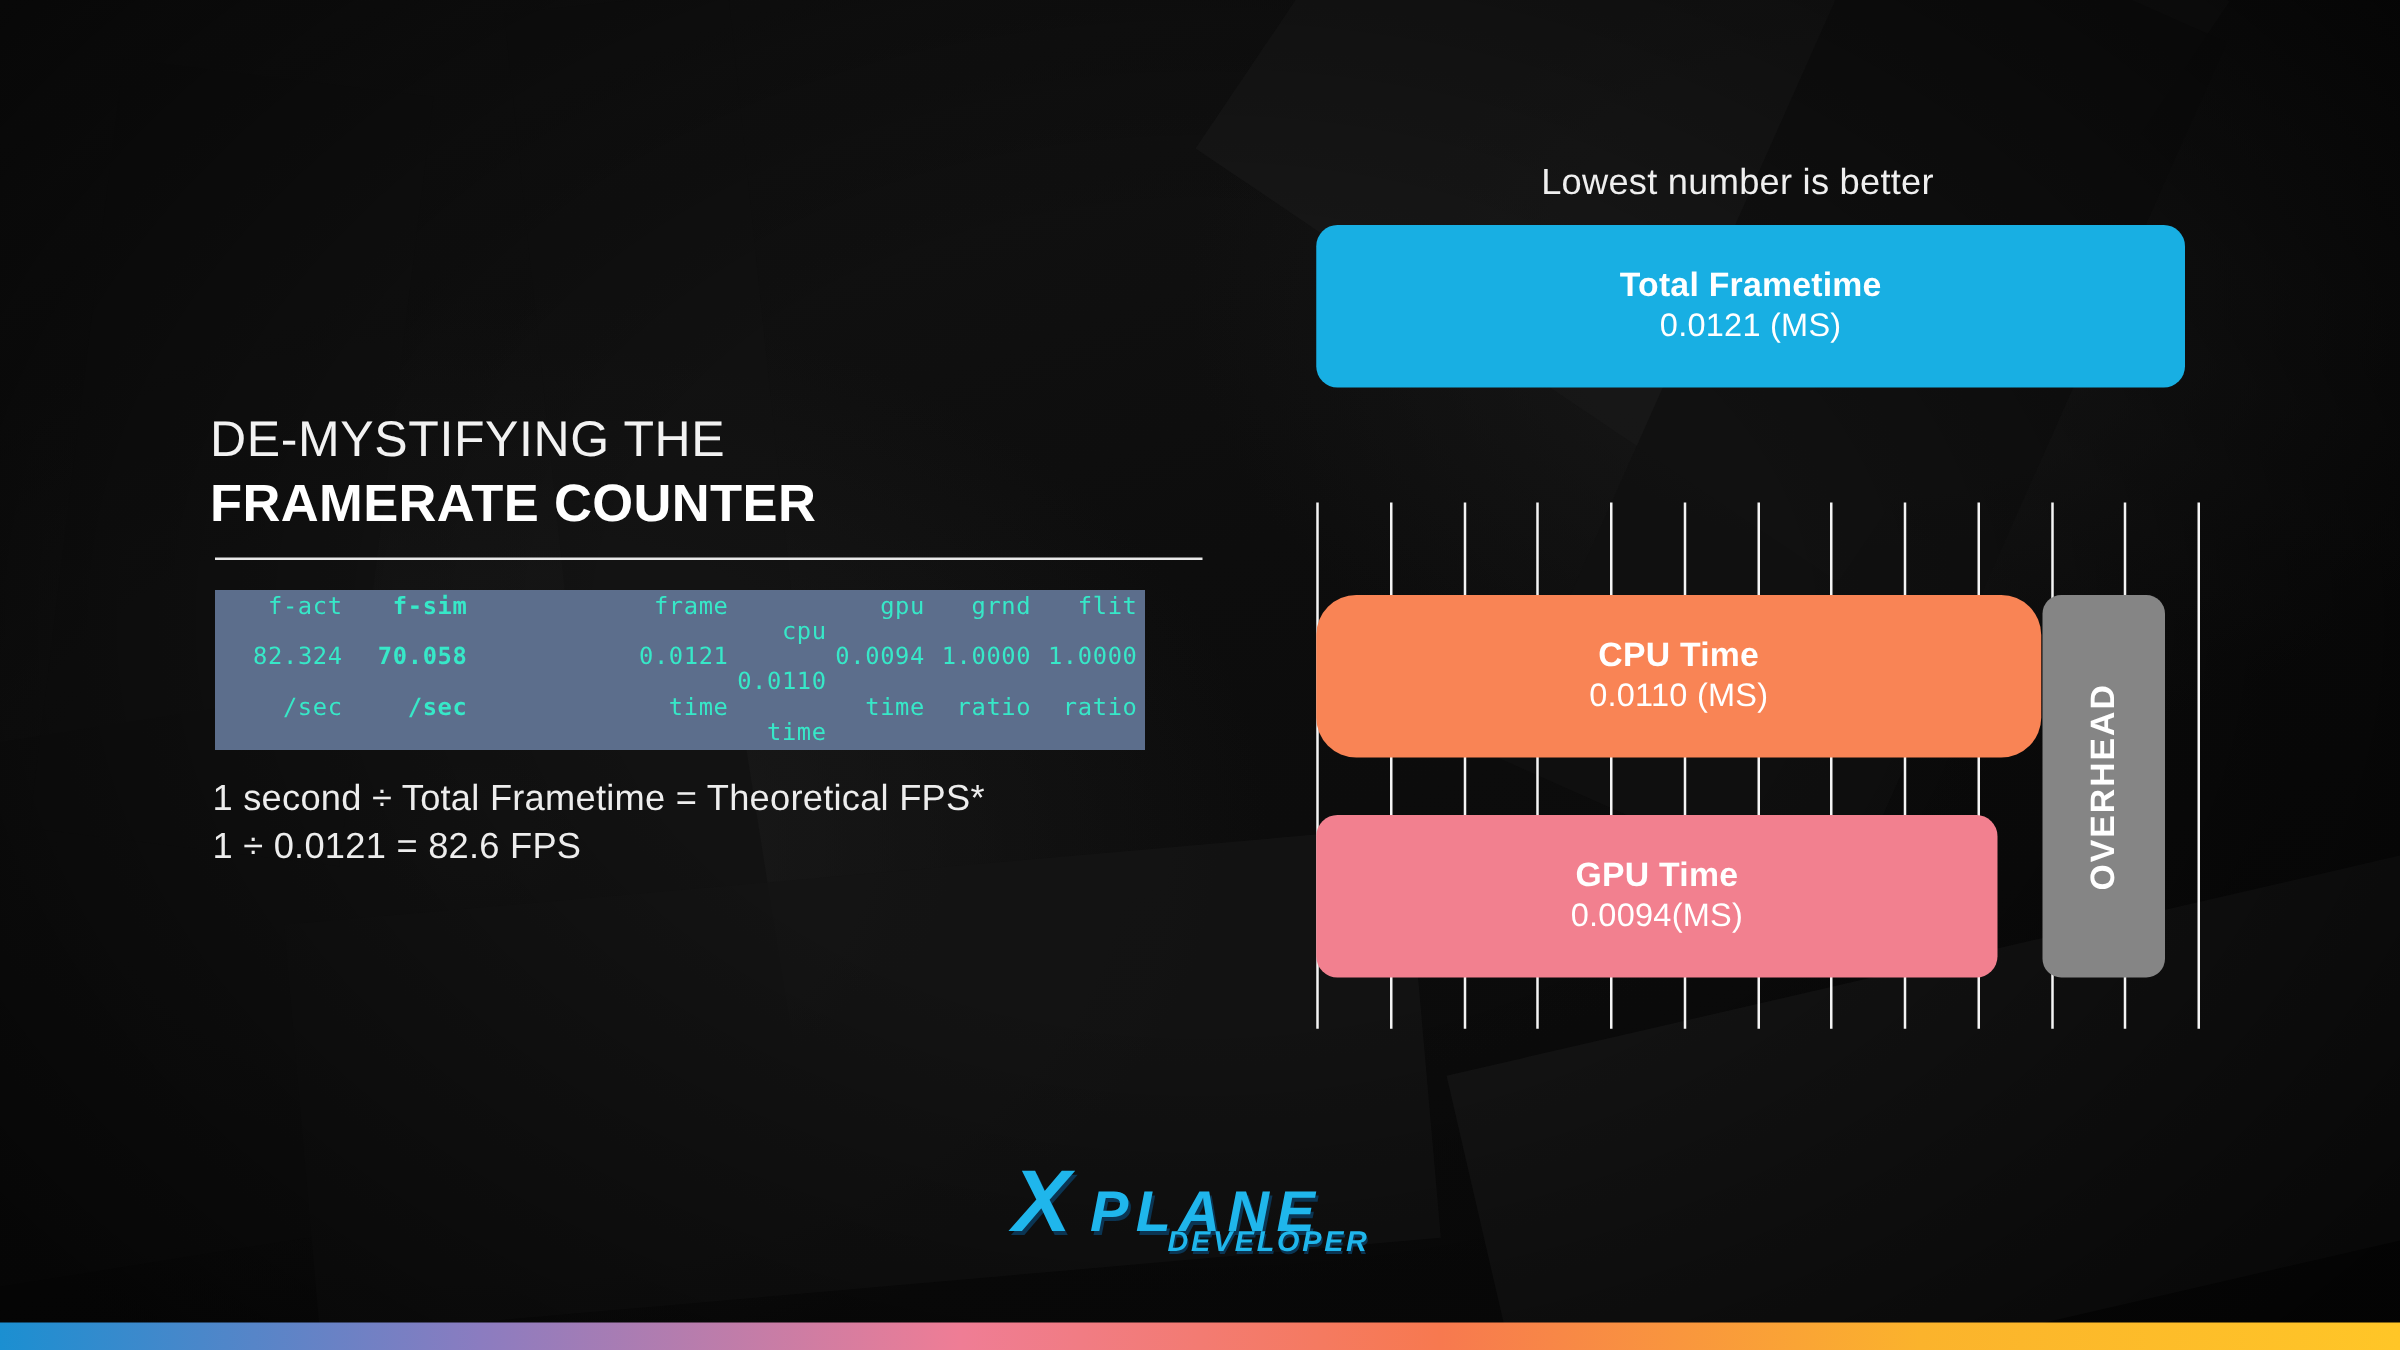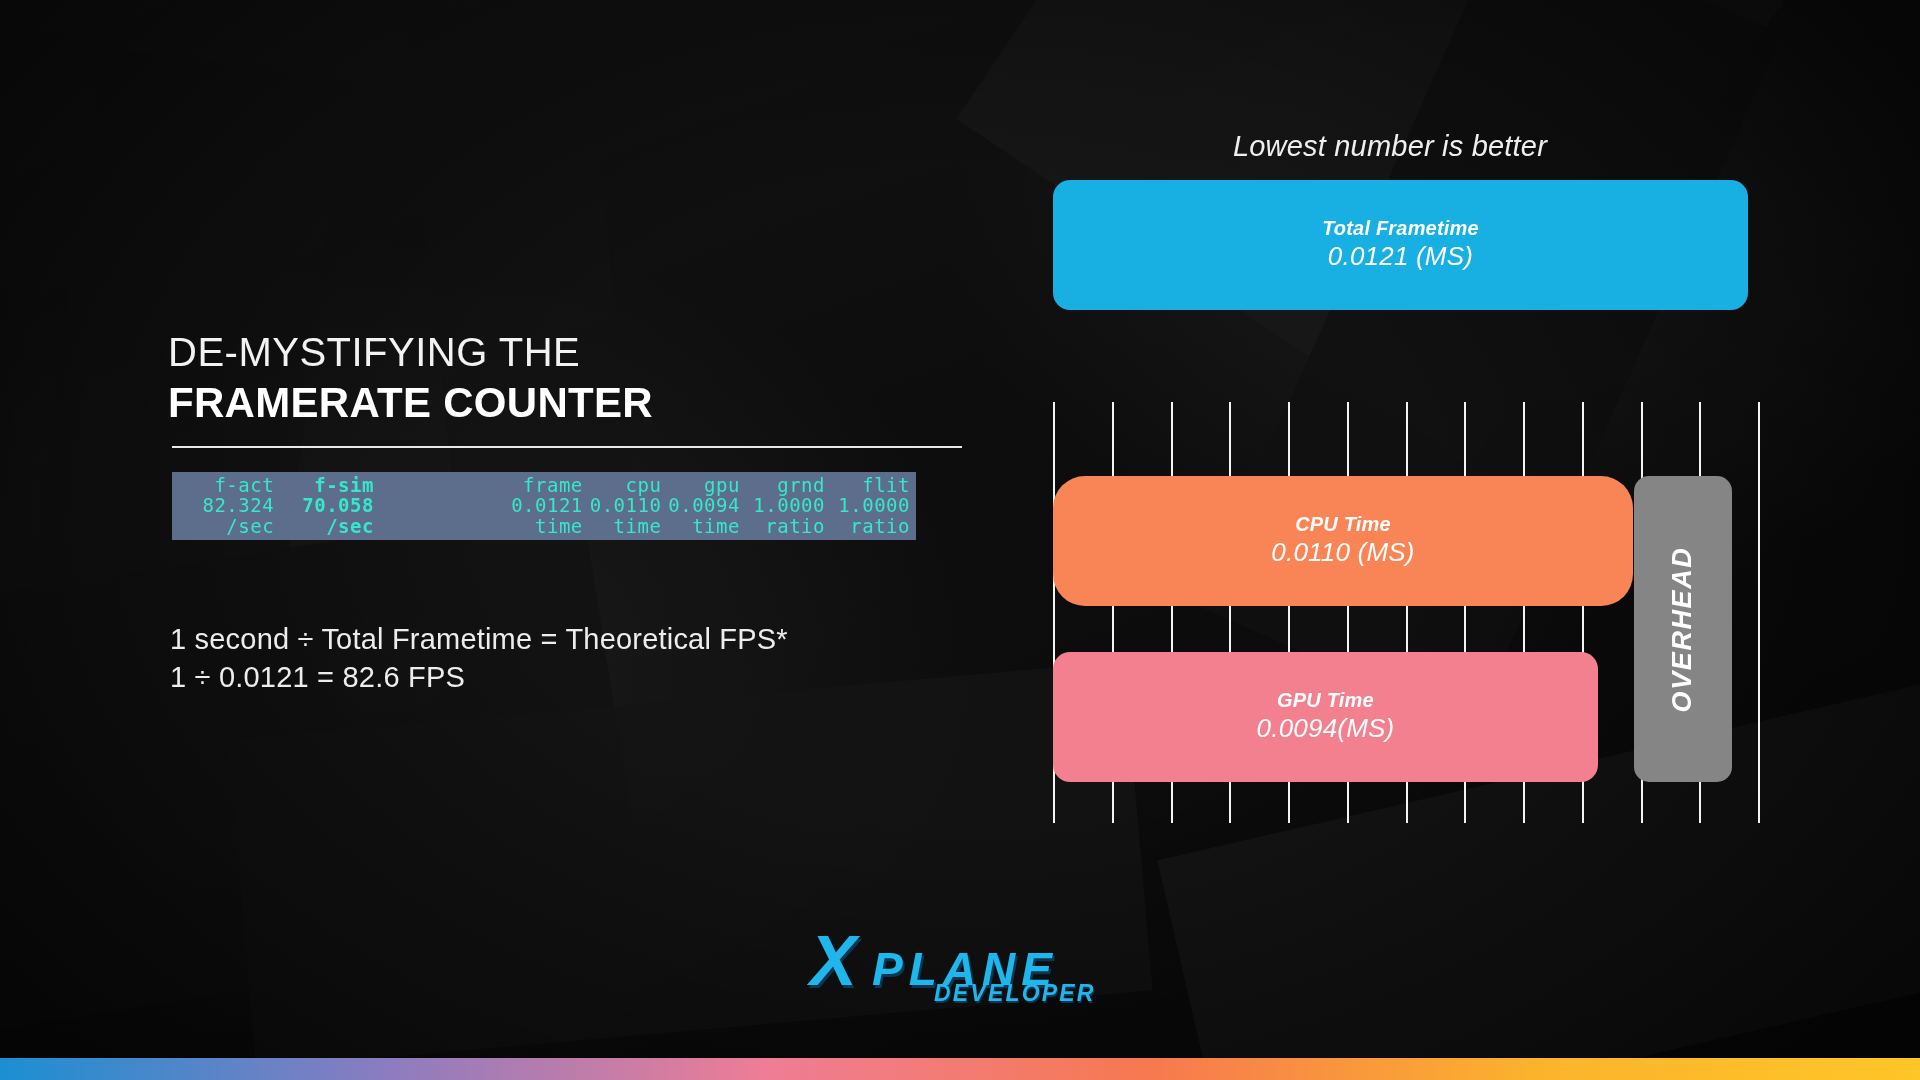--- a/index.html
+++ b/index.html
@@ -78,39 +78,39 @@
     line-height:1.07;
     color:#37e8c8;
     letter-spacing:.5px;
   }
   #fps-overlay .ov-row { display:flex; white-space:pre; }
   #fps-overlay .c { text-align:right; }
   #fps-overlay .c-fact { width:104px;text-align:right; }
   #fps-overlay .c-fsim { width:108px;font-weight:bold; }
   #fps-overlay .c-gap  { width:134px; }
   #fps-overlay .c-frame{ width:92px; }
-  #fps-overlay .c-cpu  { width:85px; }
+  #fps-overlay .c-cpu  { width:85px;margin-top:20px; }
   #fps-overlay .c-gpu  { width:85px; }
   #fps-overlay .c-grnd { width:92px; }
   #fps-overlay .c-flit { width:92px; }
 
   
   #equations { position:absolute; left:170px; top:620px; }
   .eq-line {
     font-size:29px; font-weight:300; color:#ededed;
     line-height:1.32; letter-spacing:.2px;
   }
   #footnote {
     position:absolute; left:170px; top:700px;
     font-size:28px; font-weight:300; color:#e8e8e8;
     letter-spacing:.2px;
   }
 
   
-  #chart { position:absolute; left:1040px; top:130px; width:790px; height:700px;font-style:italic; }
+  #chart { position:absolute; left:1040px; top:130px; width:790px; height:700px; }
 
   #chart-caption {
     position:absolute; left:0; top:0; width:700px;
     text-align:center;
     font-size:29px; font-weight:300; color:#efefef;
     letter-spacing:.2px;
   }
 
   #gridlines {
     position:absolute; left:13px; top:272px;
@@ -121,21 +121,21 @@
     background:#f4f4f4;
   }
 
   .bar {
     position:absolute;
     border-radius:17px;
     display:flex; flex-direction:column;
     align-items:center; justify-content:center;
   }
   .bar .bar-label {
-    font-size:20px; font-weight:700; color:#ffffff;
+    font-size:27px; font-weight:700; color:#ffffff;
     letter-spacing:.2px; line-height:1.18;
   }
   .bar .bar-value {
     font-size:26px; font-weight:300; color:#ffffff;
     letter-spacing:.2px; line-height:1.22;
   }
 
   #bar-total { left:13px;  top:50px;  width:695px; height:130px; }
   #bar-cpu   { left:13px;  top:346px; width:580px; height:130px;border-radius:32px; }
   #bar-gpu   { left:13px;  top:522px; width:545px; height:130px; }

